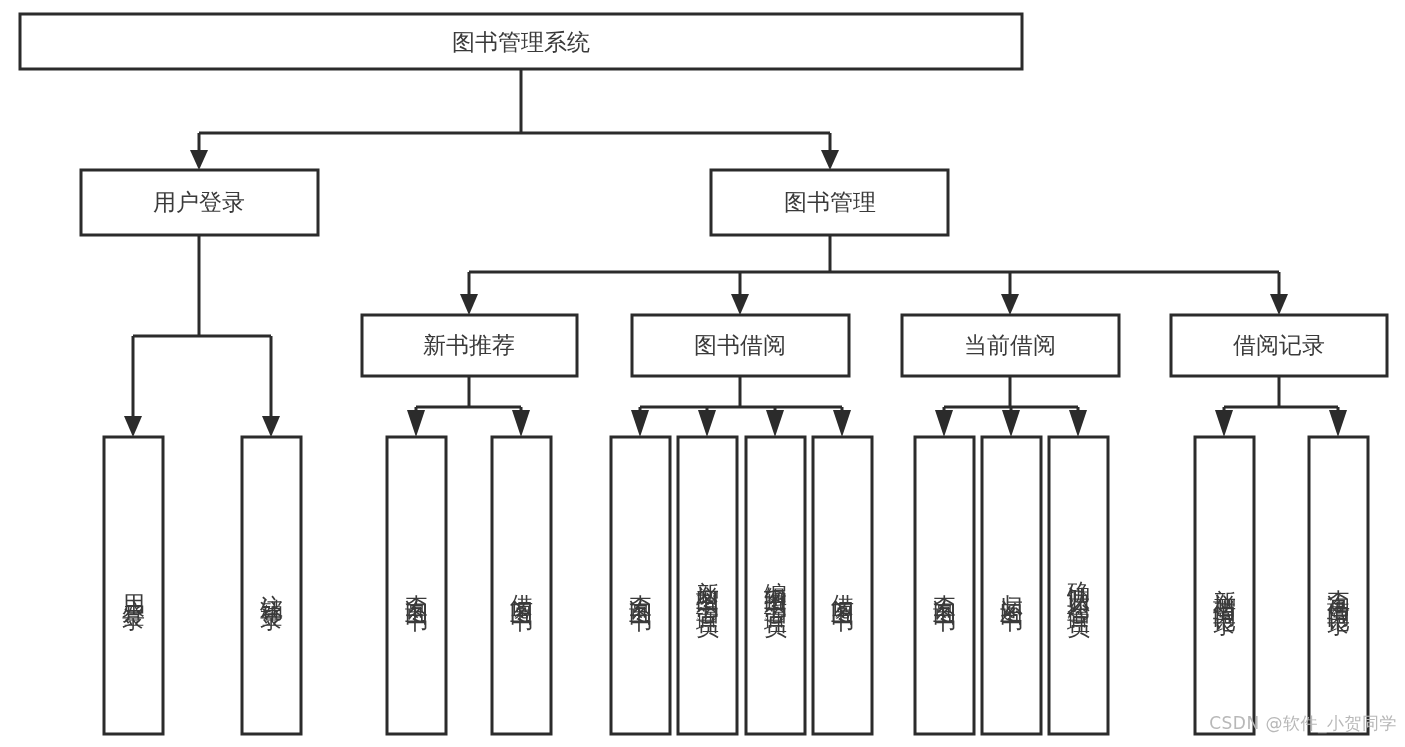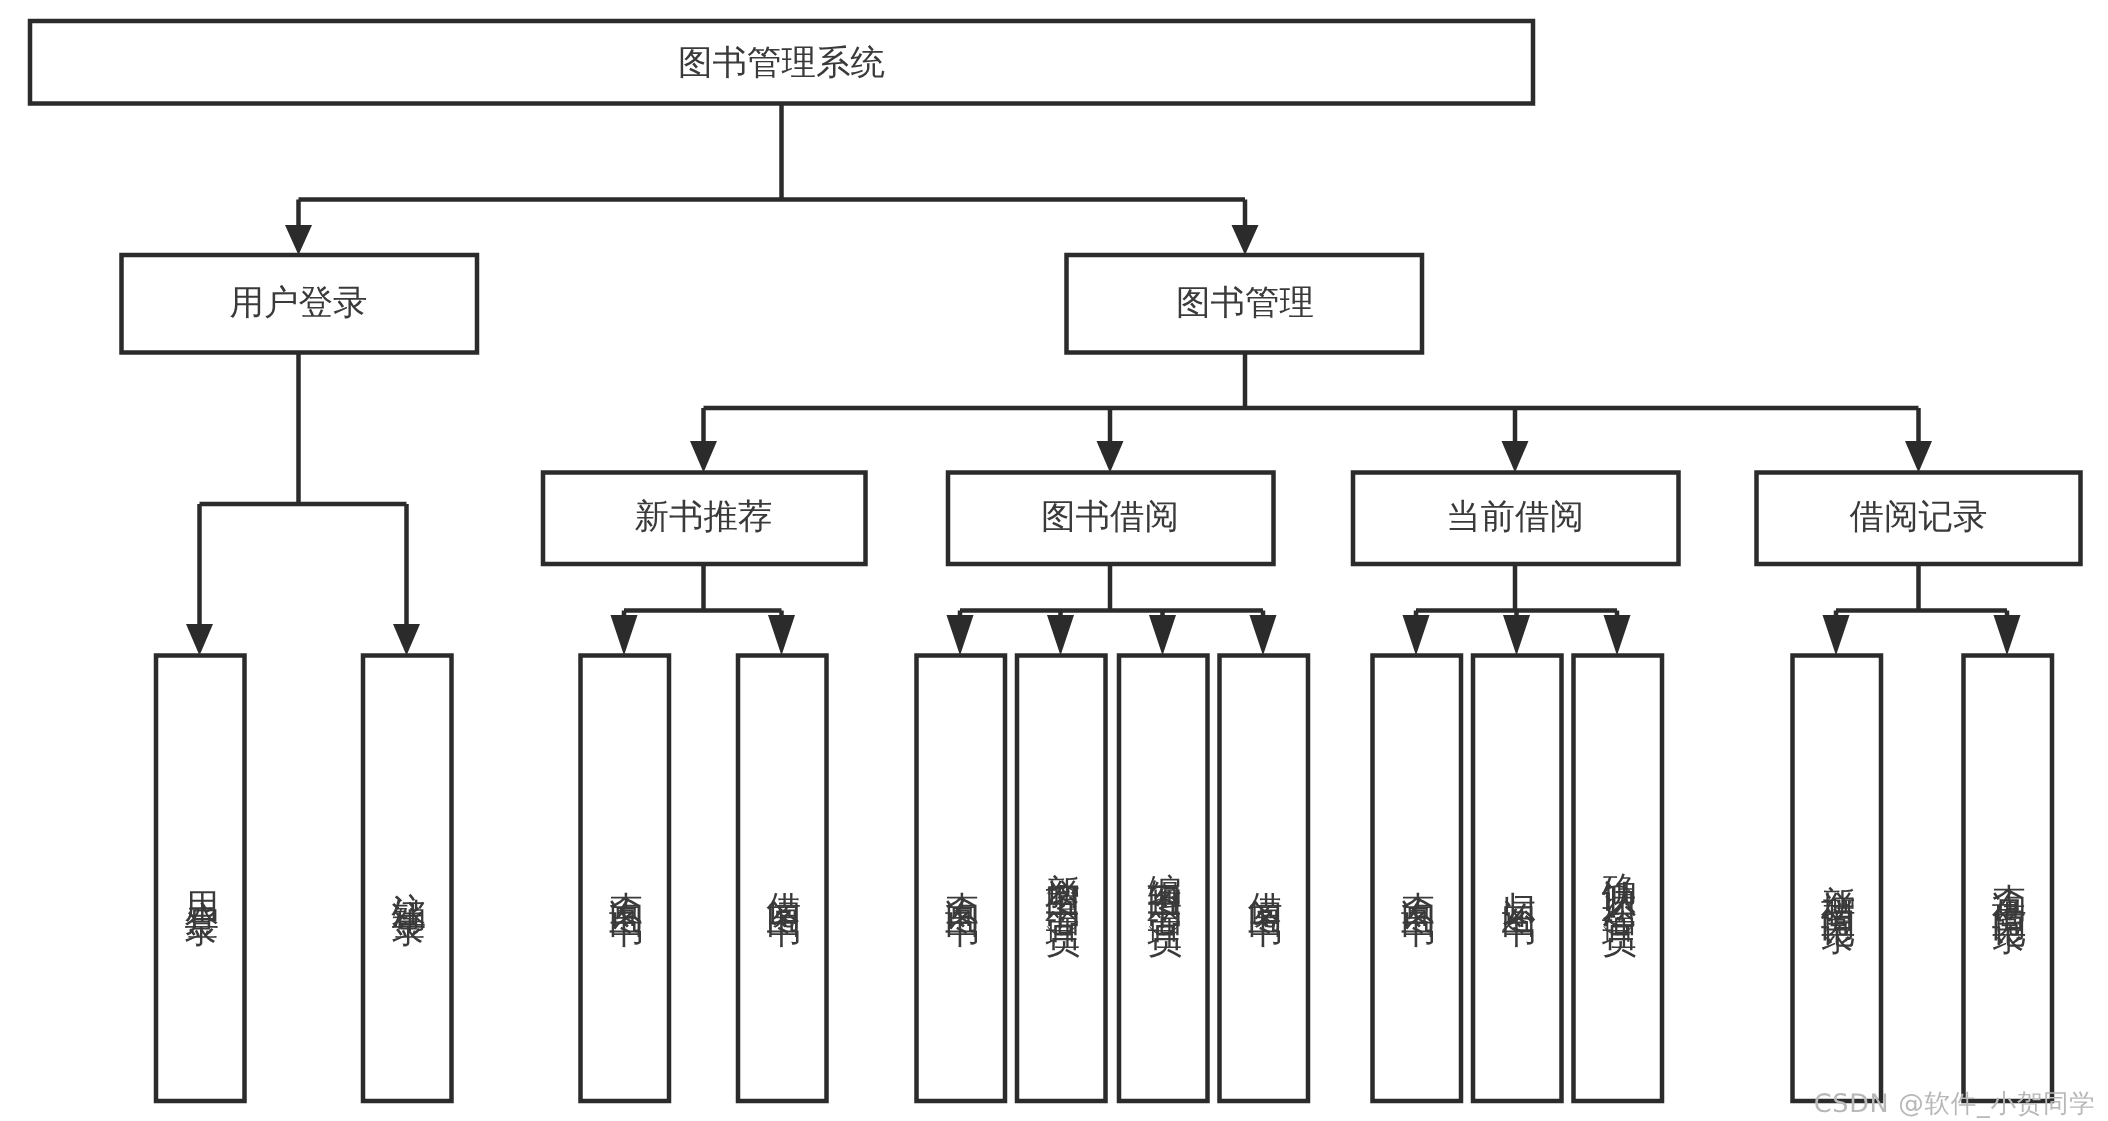--- a/index.html
+++ b/index.html
@@ -38,21 +38,21 @@
   .node-label-h {
     font-family: "DejaVu Sans", "Liberation Sans", sans-serif;
     font-size: 23px;
     fill: #3a3a3a;
     text-anchor: middle;
     dominant-baseline: middle;
   }
   .watermark {
     position: absolute;
     right: 8px;
-    bottom: 0;
+    bottom: 12px;
     font-family: "DejaVu Sans", "Liberation Sans", sans-serif;
     font-size: 17px;
     color: #b8b8b8;
     white-space: nowrap;
     letter-spacing: 0.5px;
   }
   .leaf-layer {
     position: absolute;
     left: 0; top: 0;
     width: 1405px;

